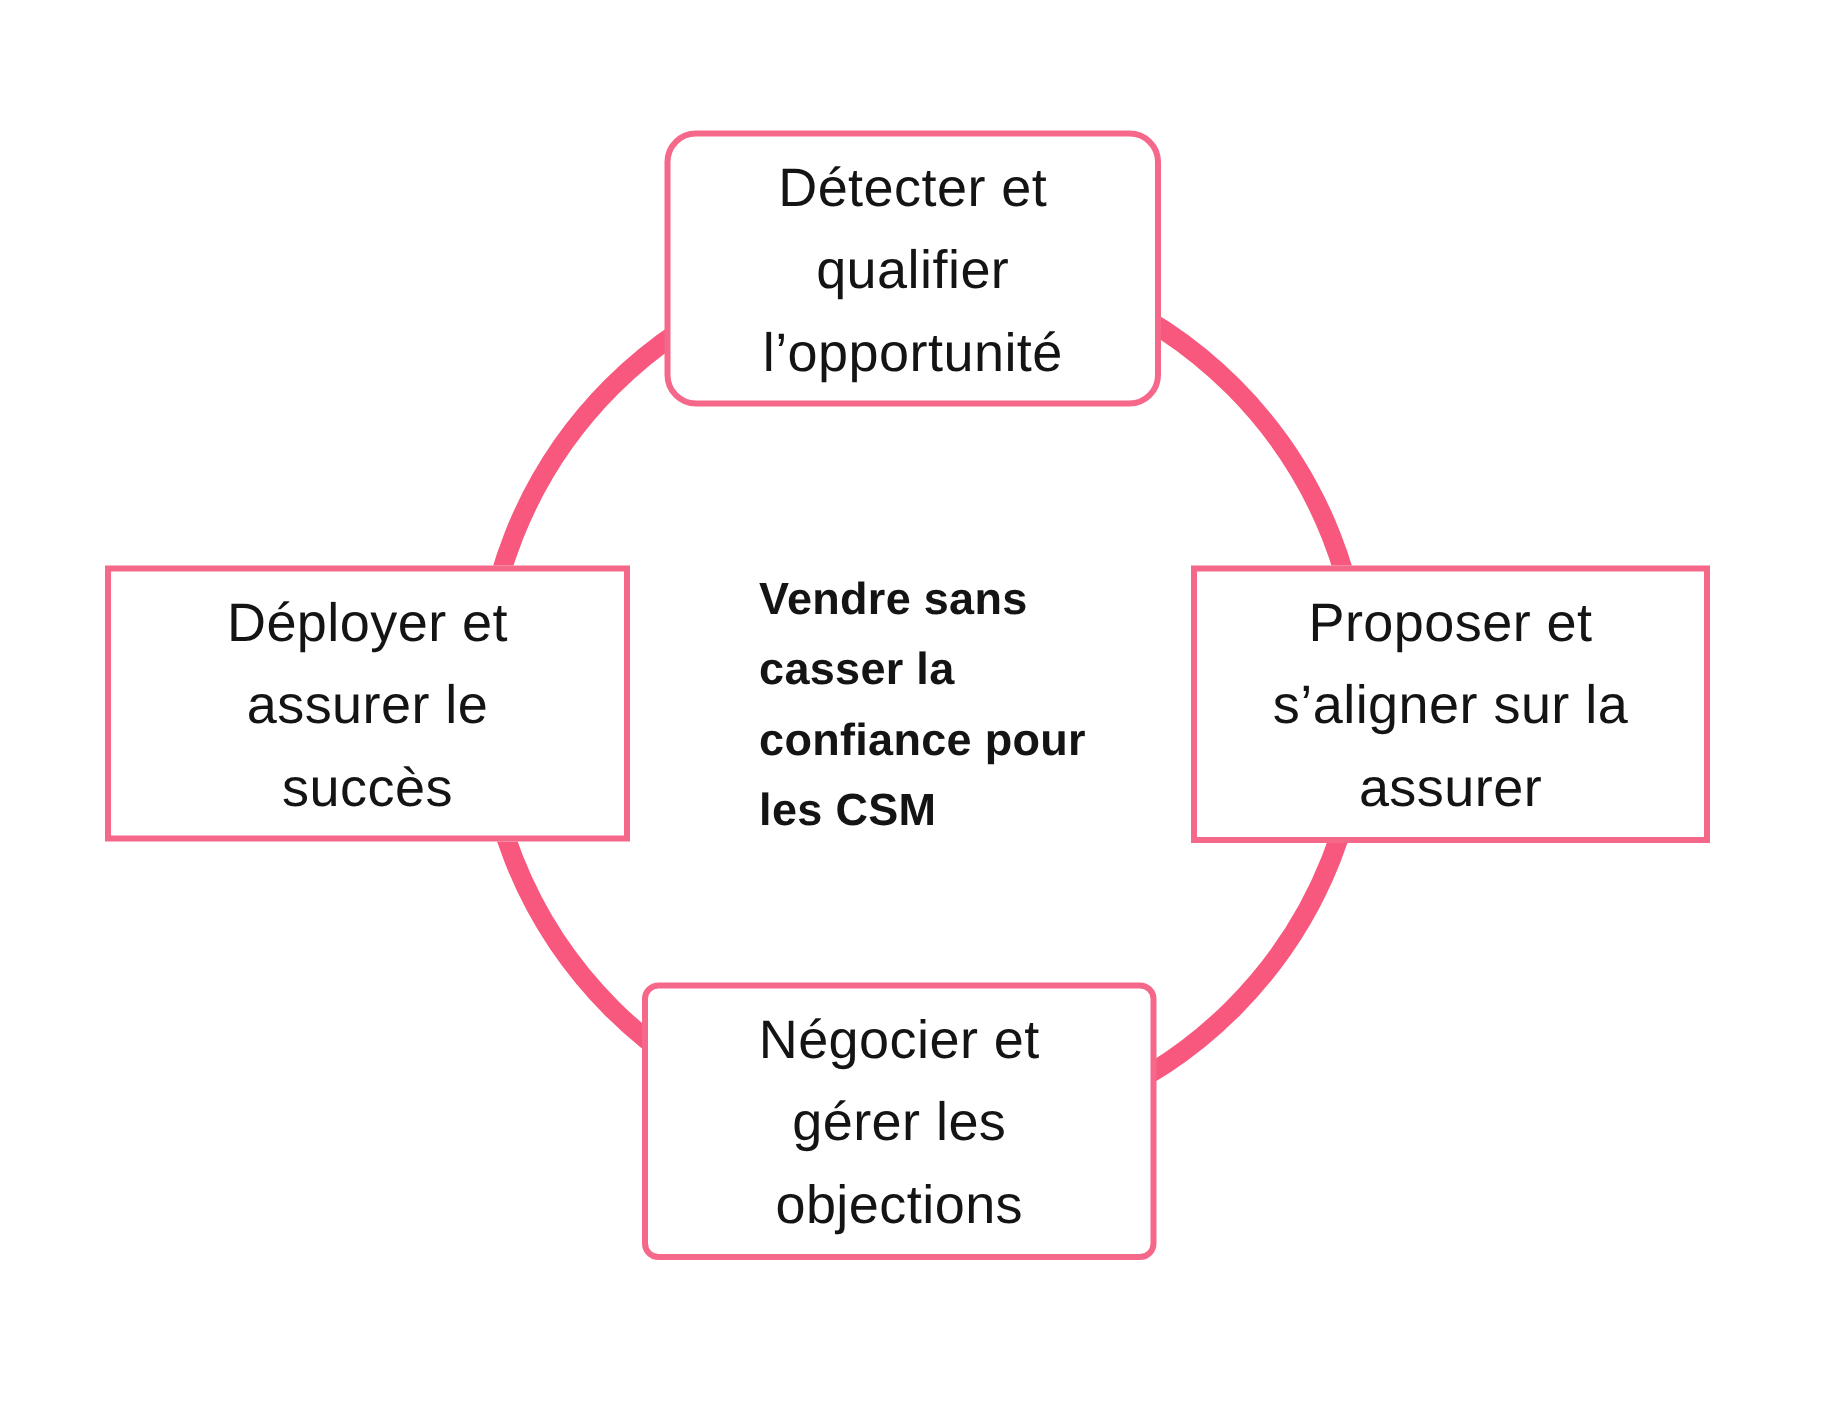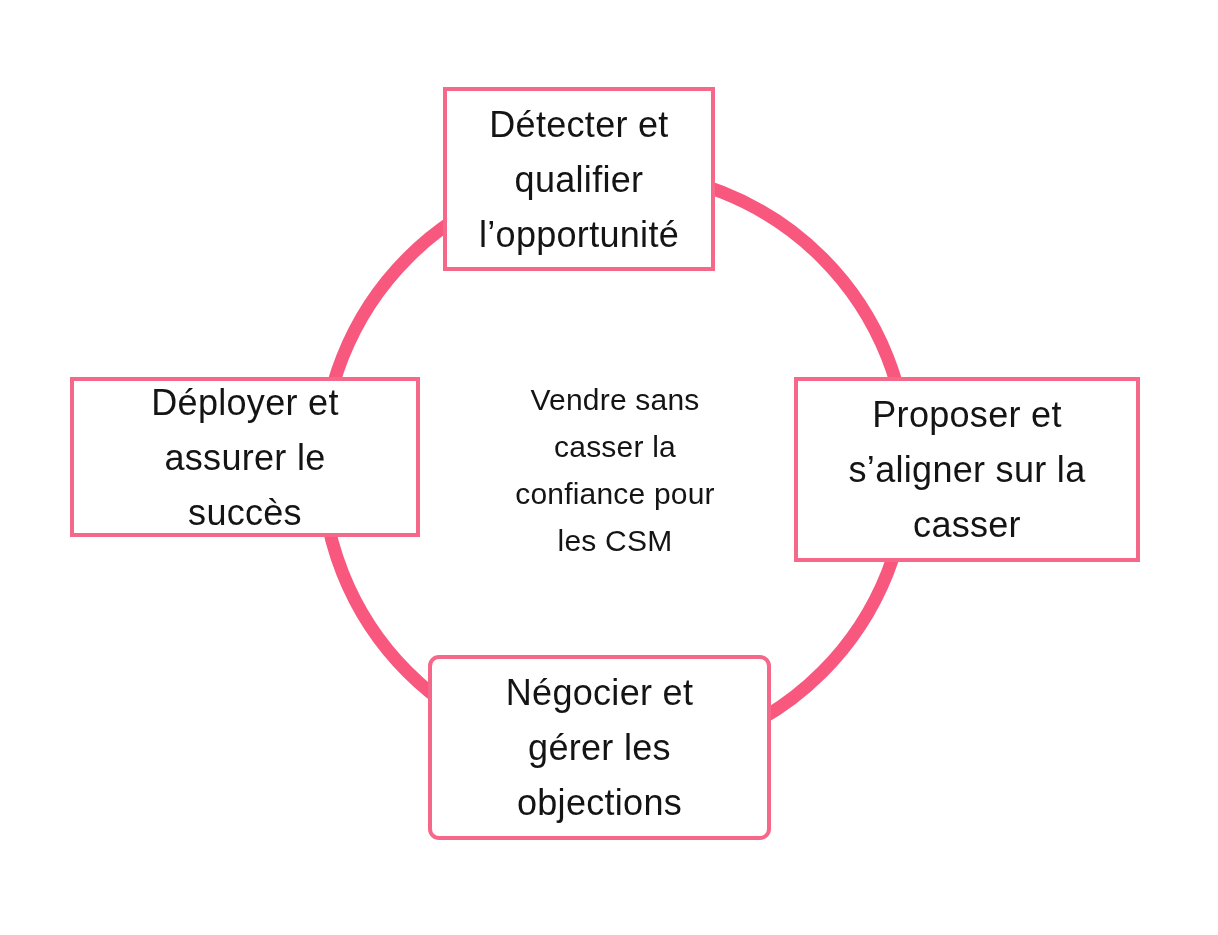--- a/index.html
+++ b/index.html
@@ -35,36 +35,36 @@
     display: flex;
     align-items: center;
     justify-content: center;
     text-align: center;
     color: var(--text);
     font-size: 36px;
     line-height: 55px;
     letter-spacing: 0.3px;
   }
   .node span { white-space: pre-line; }
-  .node-top    { left: 443px; top: 87px;  width: 272px; height: 184px; }
+  .node-top    { left: 443px; top: 87px;  width: 331px; height: 184px; border-radius: 21px; }
   .node-right  { left: 794px; top: 377px; width: 346px; height: 185px; }
   .node-bottom { left: 428px; top: 655px; width: 343px; height: 185px; border-radius: 11px; }
-  .node-left   { left: 70px;  top: 377px; width: 350px; height: 160px; }
+  .node-left   { left: 70px;  top: 377px; width: 350px; height: 184px; }
   .center-title {
     position: absolute;
     left: 465px; top: 375px;
     width: 300px; height: 190px;
     display: flex;
     align-items: center;
     justify-content: center;
-    text-align: center;
+    text-align: left;
     color: var(--text);
     font-size: 30px;
     line-height: 47px;
-    font-weight: normal;
+    font-weight: bold;
     letter-spacing: 0.2px;
     white-space: pre-line;
   }
 </style>
 </head>
 <body>
 
 <div class="canvas">
 
   <svg class="cycle-svg" viewBox="0 0 1218 935" aria-hidden="true">
@@ -73,21 +73,21 @@
 
   <div class="node node-top">
     <span>Détecter et
 qualifier
 l’opportunité</span>
   </div>
 
   <div class="node node-right">
     <span>Proposer et
 s’aligner sur la
-casser</span>
+assurer</span>
   </div>
 
   <div class="node node-bottom">
     <span>Négocier et
 gérer les
 objections</span>
   </div>
 
   <div class="node node-left">
     <span>Déployer et

